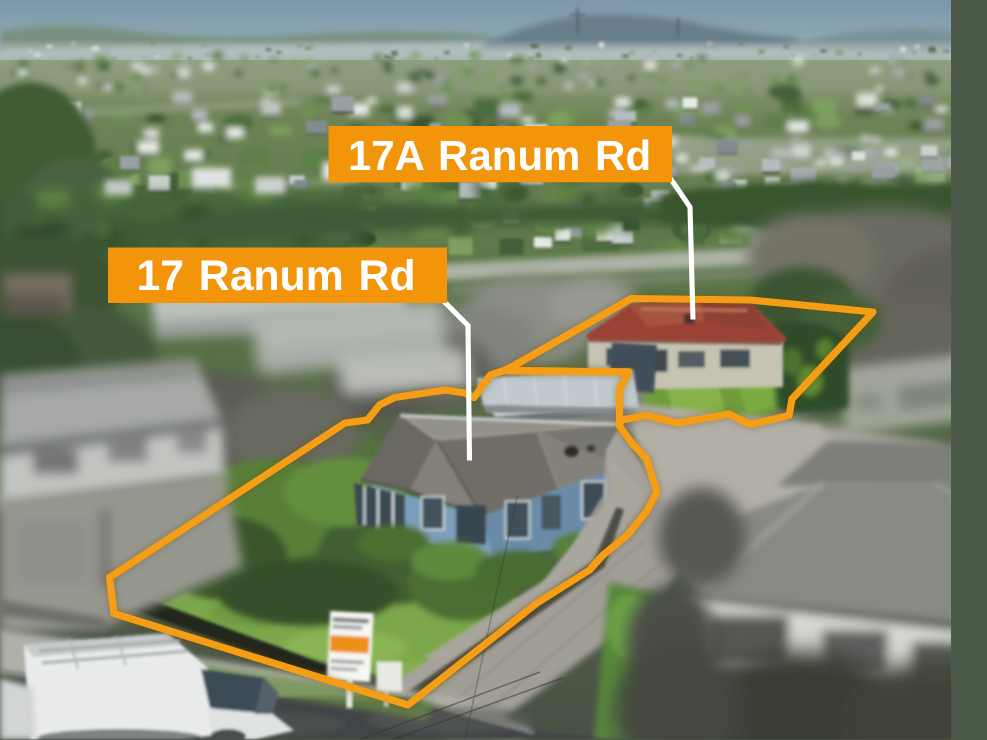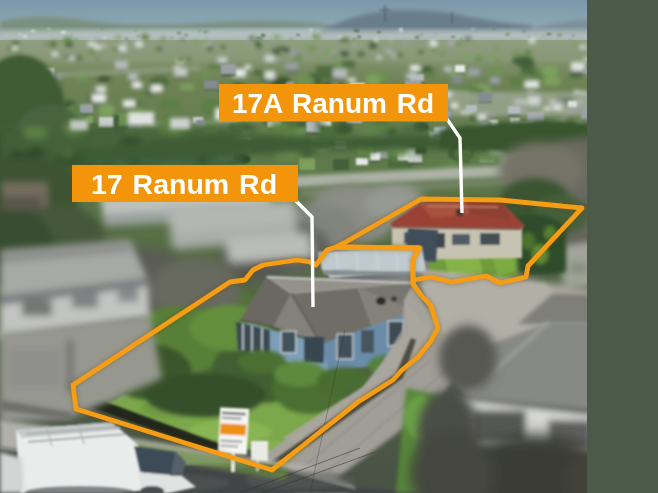--- a/index.html
+++ b/index.html
@@ -1,17 +1,17 @@
 <!DOCTYPE html>
 <html><head>
 <meta charset="utf-8">
 <title>17 Ranum Rd</title>
 <style>
 html,body{margin:0;padding:0;background:#4c5a49;}
-#stage{width:587px;height:493px;overflow:hidden;position:relative;font-family:"Liberation Sans",sans-serif;}
+#stage{width:634px;height:493px;overflow:hidden;position:relative;font-family:"Liberation Sans",sans-serif;}
 </style>
 </head>
 <body>
 
 <div id="stage">
 <svg width="658" height="493" viewBox="0 0 658 493">
 <defs>
 <filter id="b1" x="-20%" y="-20%" width="140%" height="140%">
           <feGaussianBlur stdDeviation="1.1"></feGaussianBlur>
         </filter>

